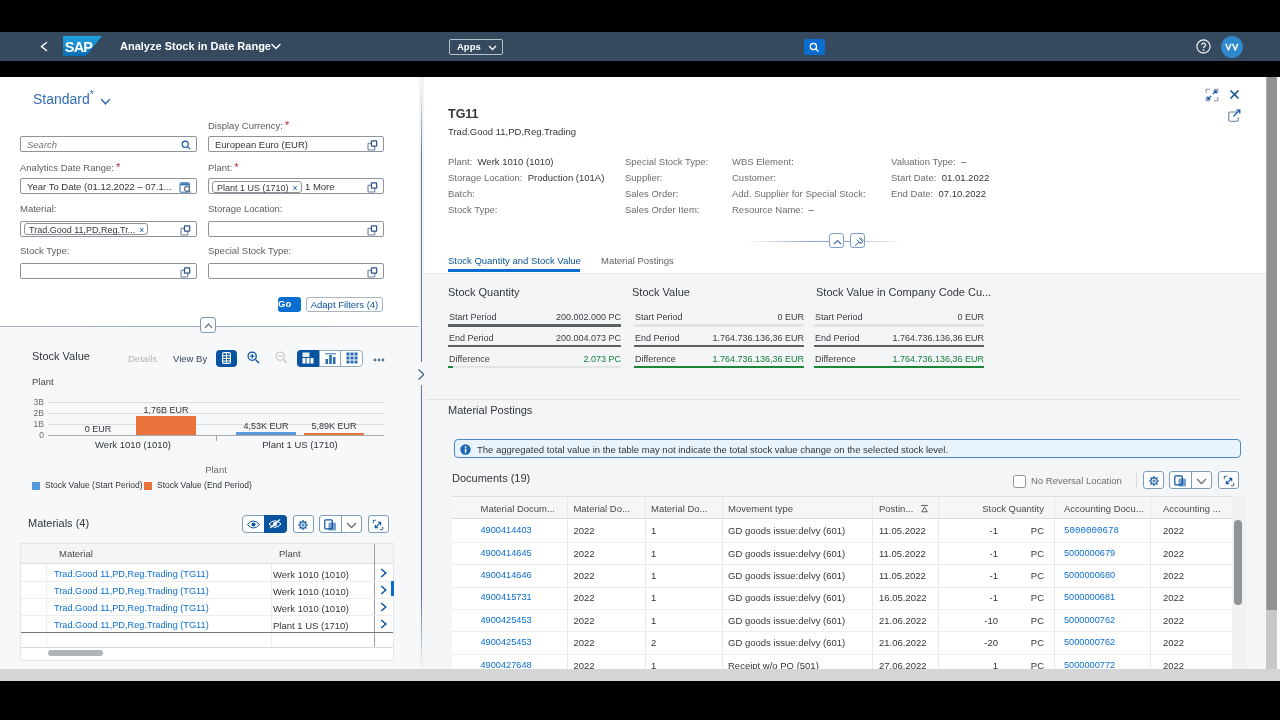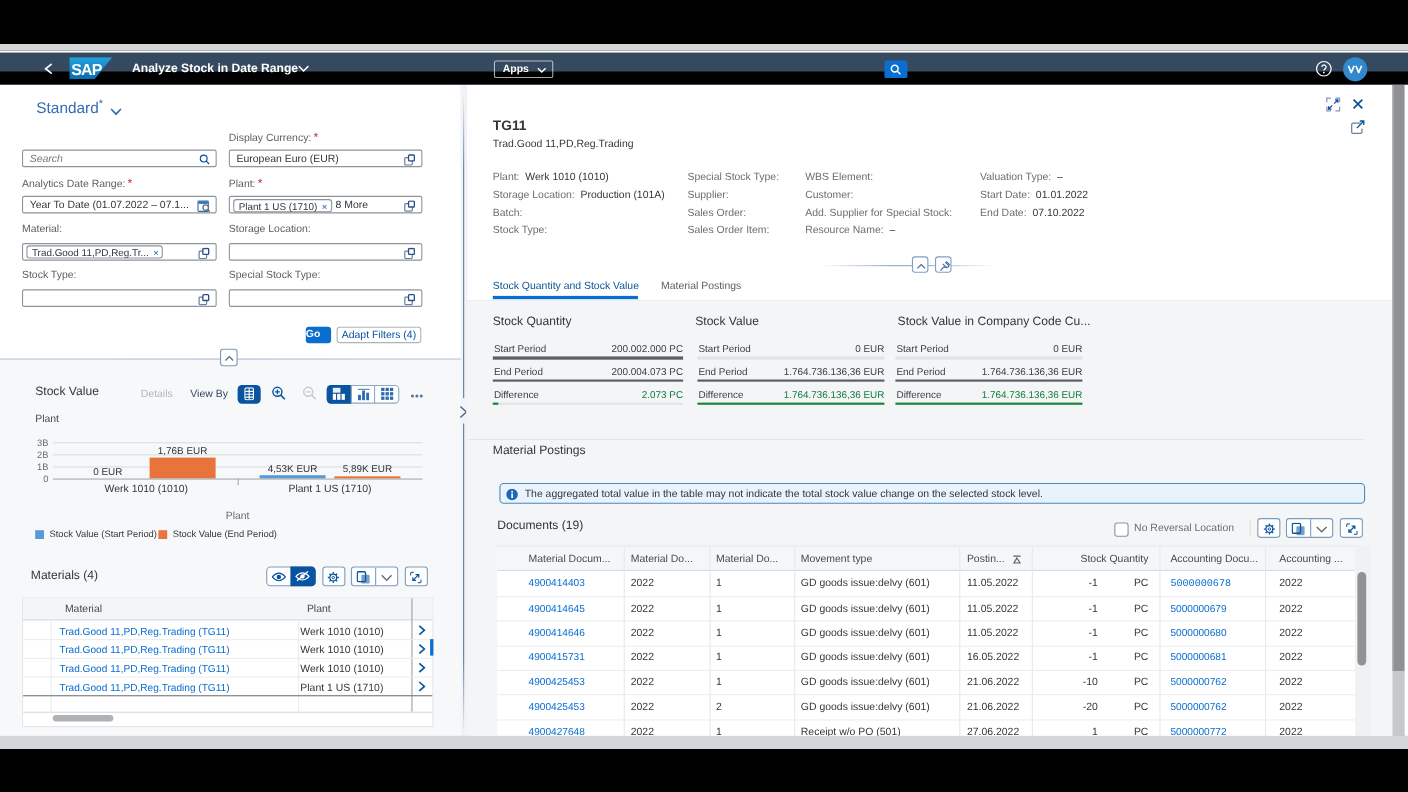--- a/index.html
+++ b/index.html
@@ -17,21 +17,21 @@
 .glnk { font-size:9.2px; color:#0a6ed1; }
 .cell { position:absolute; font-size:9.5px; color:#32363a; white-space:nowrap; }
 </style>
 </head>
 <body>
 <div id="stage">
 
   <div class="abs" style="left:0;top:40px;width:1280px;height:6px;background:#d4d5d6;"></div>
   <div class="abs" style="left:0;top:46px;width:1280px;height:2px;background:#fdfdfd;"></div>
 
-  <div class="abs" style="left:0;top:48px;width:1280px;height:17px;background:#354a5f;">
+  <div class="abs" style="left:0;top:32px;width:1280px;height:29px;background:#354a5f;">
     <svg class="abs" style="left:39px;top:9px;" width="10" height="11" viewBox="0 0 10 11">
         <path d="M7.5 1.5 L2.5 5.5 L7.5 9.5" stroke="#fff" stroke-width="1.5" fill="none" stroke-linecap="round"></path>
       </svg>
     <svg class="abs" style="left:63px;top:4px;" width="39" height="20" viewBox="0 0 39 20">
       <defs>
           <linearGradient id="sapg" x1="0" y1="0" x2="0" y2="1">
             <stop offset="0" stop-color="#22a3dd"></stop>
             <stop offset="1" stop-color="#0a6cb4"></stop>
           </linearGradient>
         </defs>
@@ -92,31 +92,31 @@
         <div class="abs txt" style="left:6px;top:1.5px;color:#32363a;font-size:9.5px;">European Euro (EUR)</div>
         <svg class="vh abs" width="11" height="11" viewBox="0 0 11 11">
             <rect x="1" y="3.2" width="6.8" height="6.8" rx="0.8" stroke="#6c7f9e" fill="none" stroke-width="1.1"></rect>
             <rect x="4.4" y="0.9" width="5.3" height="5.3" rx="0.8" stroke="#274f88" fill="#fff" stroke-width="1.2"></rect>
           </svg>
       </div>
 
       <div class="lbl abs txt" style="left:20px;top:84px;">Analytics Date Range:<span class="req">*</span></div>
       <div class="lbl abs txt" style="left:208px;top:84px;">Plant:<span class="req">*</span></div>
       <div class="inp abs" style="left:20px;top:101px;width:177px;">
-        <div class="abs txt" style="left:6px;top:1.5px;color:#32363a;font-size:9.5px;width:150px;overflow:hidden;">Year To Date (01.07.2022 – 07.1...</div>
+        <div class="abs txt" style="left:6px;top:1.5px;color:#32363a;font-size:9.5px;width:150px;overflow:hidden;">Year To Date (01.12.2022 – 07.1...</div>
         <svg class="abs" style="right:4px;top:2px;" width="13" height="13" viewBox="0 0 13 13">
             <rect x="1" y="1.8" width="9.4" height="9.4" rx="0.8" stroke="#2a6cb0" fill="none" stroke-width="1"></rect>
             <rect x="1.5" y="2.3" width="8.4" height="2" fill="#2a6cb0"></rect>
             <circle cx="8" cy="7.8" r="2.5" stroke="#5e6f85" stroke-width="1.2" fill="#fff"></circle>
             <line x1="9.8" y1="9.6" x2="11.8" y2="11.6" stroke="#5e6f85" stroke-width="1.3"></line>
           </svg>
       </div>
       <div class="inp abs" style="left:208px;top:101px;width:176px;">
         <div class="tok abs" style="left:3px;top:1.5px;">Plant 1 US (1710)<span class="tokx">×</span></div>
-        <div class="abs txt" style="left:96px;top:2px;color:#32363a;font-size:9.5px;">8 More</div>
+        <div class="abs txt" style="left:96px;top:2px;color:#32363a;font-size:9.5px;">1 More</div>
         <svg class="vh abs" width="11" height="11" viewBox="0 0 11 11">
             <rect x="1" y="3.2" width="6.8" height="6.8" rx="0.8" stroke="#6c7f9e" fill="none" stroke-width="1.1"></rect>
             <rect x="4.4" y="0.9" width="5.3" height="5.3" rx="0.8" stroke="#274f88" fill="#fff" stroke-width="1.2"></rect>
           </svg>
       </div>
 
       <div class="lbl abs txt" style="left:20px;top:126px;">Material:</div>
       <div class="lbl abs txt" style="left:208px;top:126px;">Storage Location:</div>
       <div class="inp abs" style="left:20px;top:143.5px;width:177px;">
         <div class="tok abs" style="left:3px;top:1.5px;">Trad.Good 11,PD,Reg.Tr...<span class="tokx">×</span></div>

